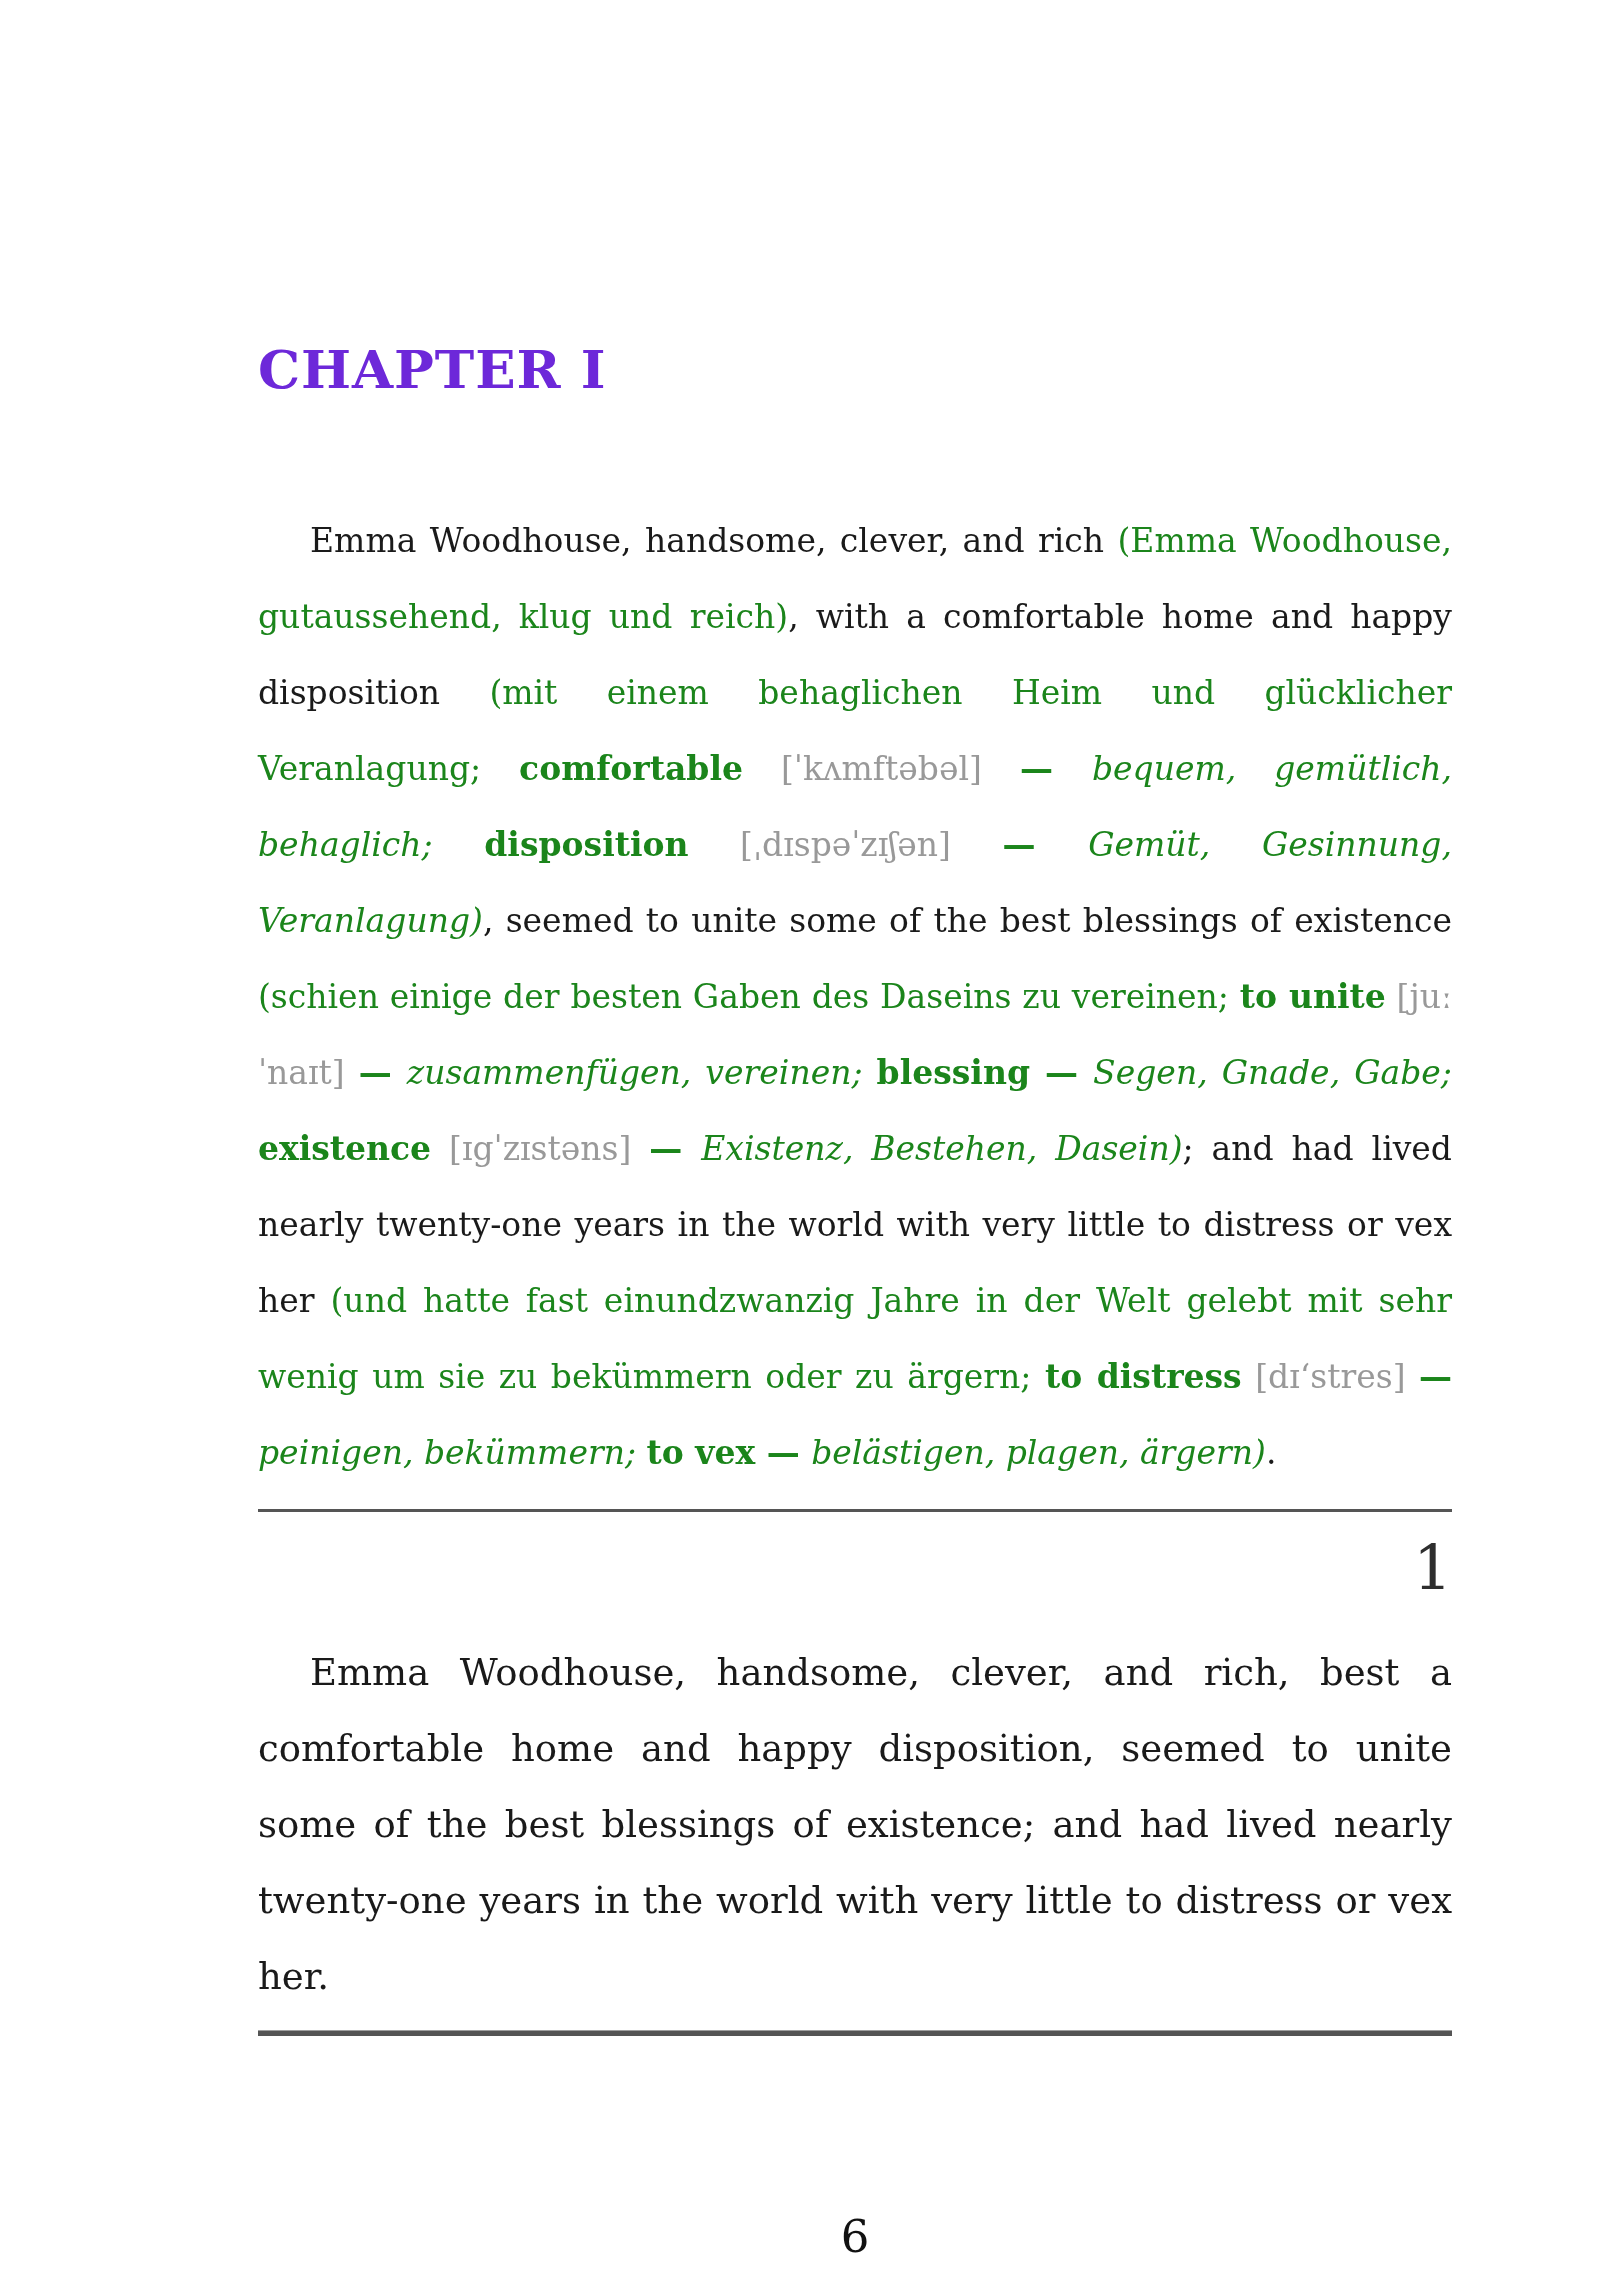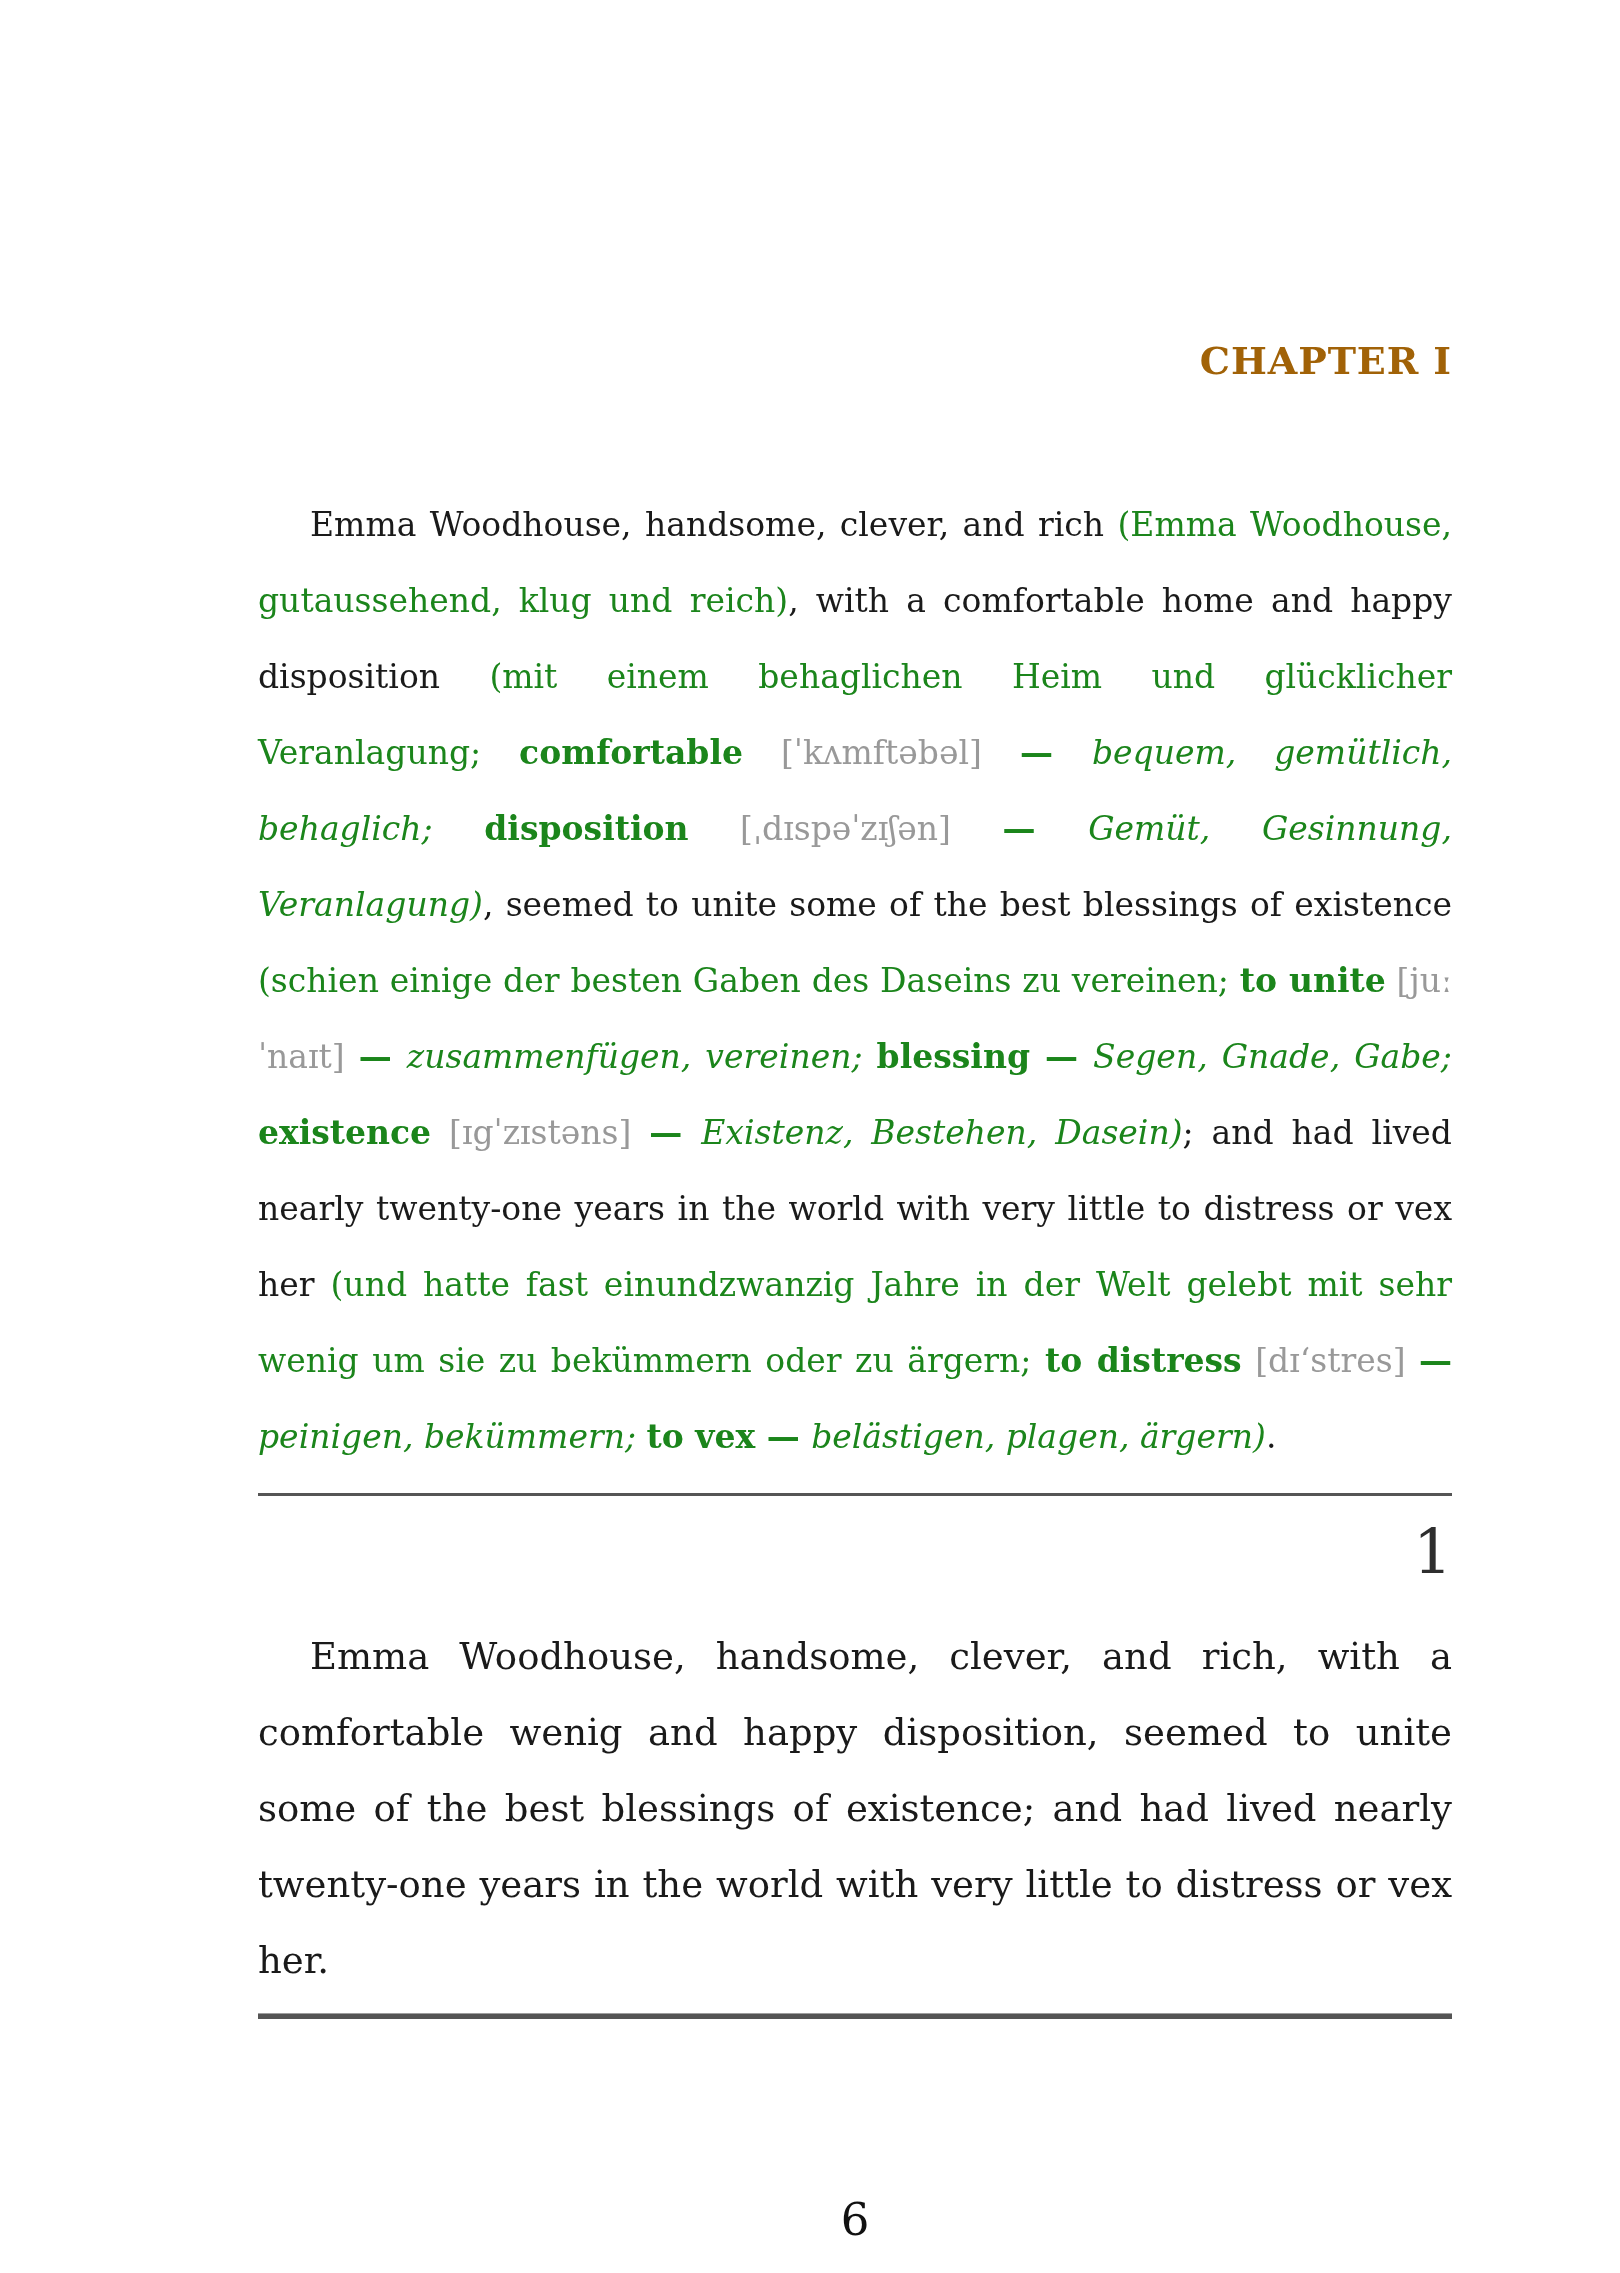--- a/index.html
+++ b/index.html
@@ -20,26 +20,26 @@
     overflow: hidden;
     position: relative;
   }
   .content {
     position: relative;
     margin-left: 258px;
     width: 1194px;
   }
   .chapter-title {
     margin-top: 340px;
-    font-size: 38px;
+    font-size: 53px;
     line-height: 1.1;
     font-weight: bold;
-    text-align: right;
+    text-align: left;
     letter-spacing: 0.9px;
-    color: #a16207;
+    color: #6d28d9;
   }
   .study-para {
     margin-top: 105px;
     font-size: 33px;
     line-height: 76px;
     text-align: justify;
     text-indent: 52px;
     color: var(--ink);
   }
   .run-en   { font-weight: normal; color: var(--ink); }
@@ -88,20 +88,20 @@
 <div class="content">
 
   <h1 class="chapter-title">CHAPTER I</h1>
 
   <p class="study-para"><span class="run-en">Emma Woodhouse, handsome, clever, and rich </span><span class="run-de">(Emma Woodhouse, gutaussehend, klug und reich)</span><span class="run-en">, with a comfortable home and happy disposition </span><span class="run-de">(mit einem behaglichen Heim und glücklicher Veranlagung; </span><span class="run-term">comfortable</span><span class="run-ipa"> [ˈkʌmftəbəl] </span><span class="run-dash">— </span><span class="run-dei">bequem, gemütlich, behaglich; </span><span class="run-term">disposition</span><span class="run-ipa"> [ˌdɪspəˈzɪʃən] </span><span class="run-dash">— </span><span class="run-dei">Gemüt, Gesinnung, Veranlagung)</span><span class="run-en">, seemed to unite some of the best blessings of existence </span><span class="run-de">(schien einige der besten Gaben des Daseins zu vereinen; </span><span class="run-term">to unite</span><span class="run-ipa"> [juːˈnaɪt] </span><span class="run-dash">— </span><span class="run-dei">zusammenfügen, vereinen; </span><span class="run-term">blessing</span><span class="run-dash"> — </span><span class="run-dei">Segen, Gnade, Gabe; </span><span class="run-term">existence</span><span class="run-ipa"> [ɪgˈzɪstəns] </span><span class="run-dash">— </span><span class="run-dei">Existenz, Bestehen, Dasein)</span><span class="run-en">; and had lived nearly twenty-one years in the world with very little to distress or vex her </span><span class="run-de">(und hatte fast einundzwanzig Jahre in der Welt gelebt mit sehr wenig um sie zu bekümmern oder zu ärgern; </span><span class="run-term">to distress</span><span class="run-ipa"> [dɪ‘stres] </span><span class="run-dash">— </span><span class="run-dei">peinigen, bekümmern; </span><span class="run-term">to vex</span><span class="run-dash"> — </span><span class="run-dei">belästigen, plagen, ärgern)</span><span class="run-en">.</span></p>
 
   <div class="single-rule"></div>
 
   <div class="section-number">1</div>
 
-  <p class="plain-para">Emma Woodhouse, handsome, clever, and rich, with a comfortable wenig and happy disposition, seemed to unite some of the best blessings of existence; and had lived nearly twenty-one years in the world with very little to distress or vex her.</p>
+  <p class="plain-para">Emma Woodhouse, handsome, clever, and rich, best a comfortable home and happy disposition, seemed to unite some of the best blessings of existence; and had lived nearly twenty-one years in the world with very little to distress or vex her.</p>
 
   <div class="double-rule"></div>
 
   <div class="page-number">6</div>
 
 </div>
 
 
 </body></html>

